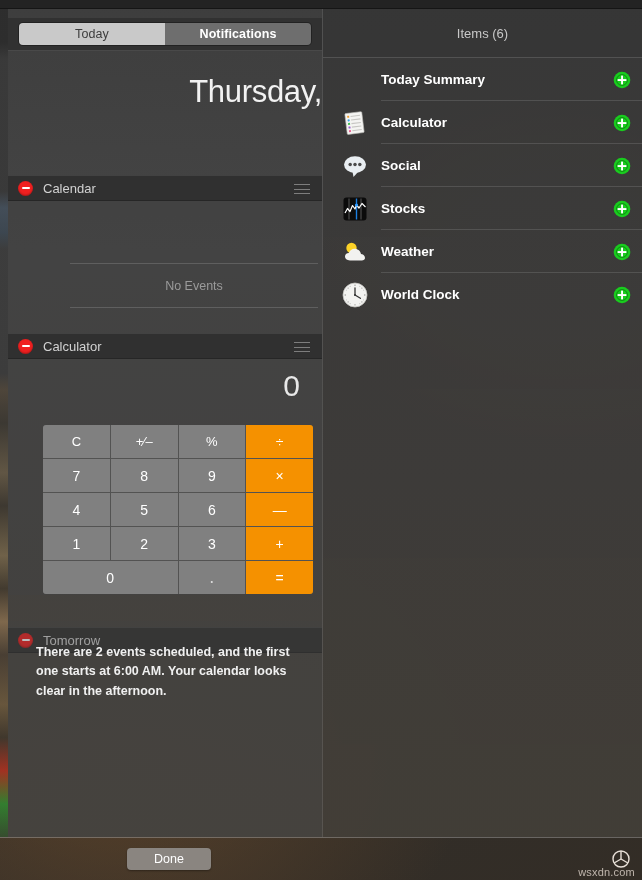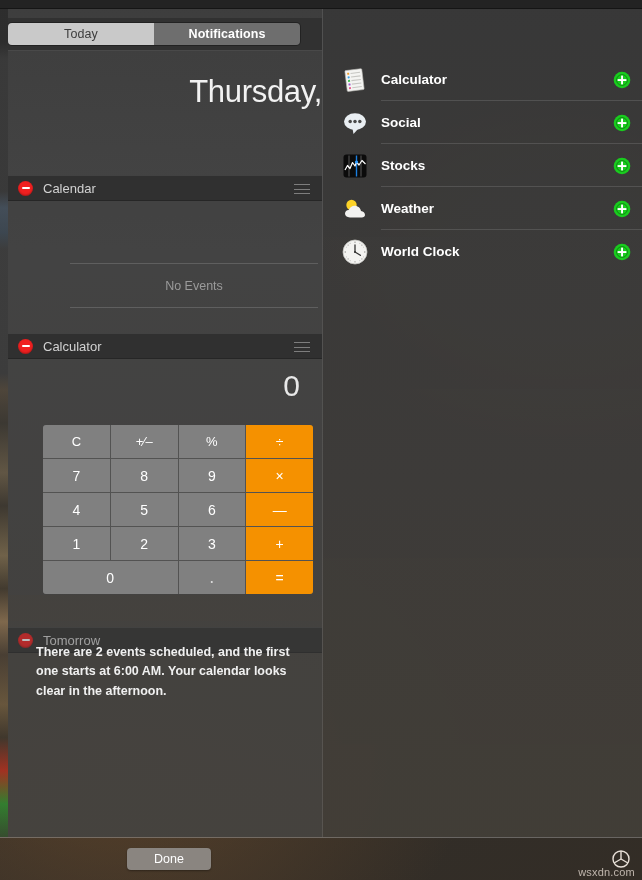--- a/index.html
+++ b/index.html
@@ -58,21 +58,21 @@
       #33502f 100%);
     opacity: 0.85;
   }
 
   
   .tabbar-wrap {
     position: absolute;
     top: 9px; left: 0; width: 314px; height: 33px;
     background: rgba(48,48,48,0.9);
     border-bottom: 1px solid rgba(120,120,120,0.35);
-    display: flex; align-items: center; justify-content: flex-start;
+    display: flex; align-items: center; justify-content: center;
   }
   .tabgroup {
     display: flex;
     width: 292px; height: 22px;
     border-radius: 4px;
     overflow: hidden;
     box-shadow: 0 0 0 1px rgba(20,20,20,0.5);
   }
   .tab {
     flex: 1;
@@ -338,23 +338,38 @@
       <div class="widget-title">Tomorrow</div>
     </div>
     <div class="tomorrow-body" style="top:612px; height:216px;">
       <div class="tomorrow-text">There are 2 events scheduled, and the first one starts at 6:00 AM. Your calendar looks clear in the afternoon.</div>
     </div>
 
   </div>
 
   <div class="right-panel">
 
+    <div class="items-header">
+      <span class="items-header-label">Items (6)</span>
+    </div>
 
     <div class="items-list">
 
+      <div class="item-row">
+        <span class="item-label">Today Summary</span>
+        <span class="add-btn">
+          <svg viewBox="0 0 18 18" width="18" height="18">
+            <circle cx="9" cy="9" r="8.3" fill="#19cc1e"></circle>
+            <circle cx="9" cy="9" r="5.4" fill="none" stroke="#0e8a12" stroke-width="1"></circle>
+            <rect x="8.1" y="4.6" width="1.9" height="8.8" fill="#ffffff"></rect>
+            <rect x="4.6" y="8.1" width="8.8" height="1.9" fill="#ffffff"></rect>
+          </svg>
+        </span>
+        <span class="sep"></span>
+      </div>
 
       <div class="item-row">
         <span class="item-icon">
           <svg viewBox="0 0 28 28" width="28" height="28">
             <g transform="rotate(-7 14 14)">
               <rect x="5" y="3.5" width="17" height="21" rx="1" fill="#f4f4f2" stroke="#b9b9b4" stroke-width="0.6"></rect>
               <rect x="7" y="6" width="2" height="2" rx="0.4" fill="#f0a030"></rect>
               <rect x="7" y="9.6" width="2" height="2" rx="0.4" fill="#3aa3e8"></rect>
               <rect x="7" y="13.2" width="2" height="2" rx="0.4" fill="#3fbf52"></rect>
               <rect x="7" y="16.8" width="2" height="2" rx="0.4" fill="#9b59d0"></rect>

